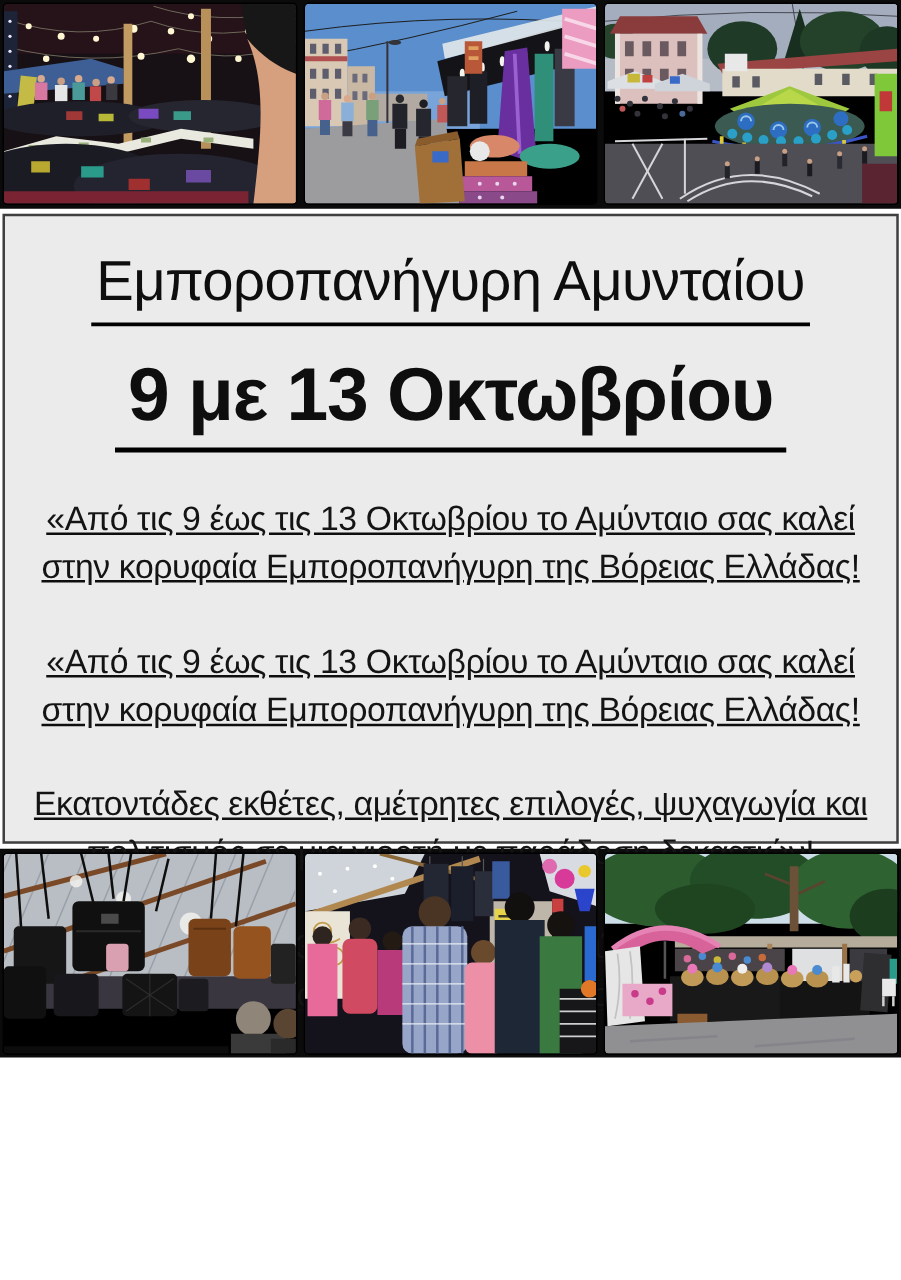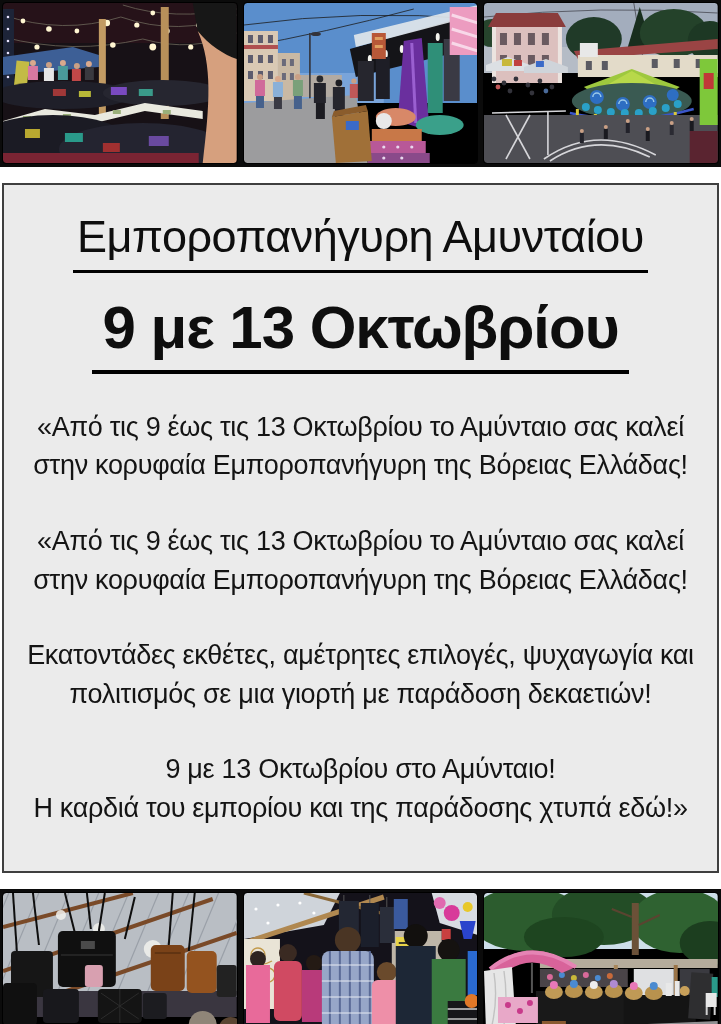--- a/index.html
+++ b/index.html
@@ -13,40 +13,40 @@
     box-sizing:border-box;align-items:stretch;
   }
   .strip.top{padding:3px 3px 4px;}
   .strip.bottom{padding:4px 3px 3px;}
   .photo{
     flex:1;border-radius:3px;overflow:hidden;background:#000;
     outline:1px solid #000;
   }
   .photo svg{width:100%;height:100%;display:block;}
   .content{
-    height:690px;box-sizing:border-box;margin:16px 2px;
+    height:504px;box-sizing:border-box;margin:4px 2px;
     background:#ebebeb;border:2px solid #3f3f3f;
     text-align:center;padding:10px 18px 0;
   }
   .title{
     display:inline-block;font-size:45px;font-weight:400;line-height:1.15;
     border-bottom:3px solid #000;padding:0 4px 7px;margin:16px 0 0;
     letter-spacing:-0.5px;
   }
   .dates{
     display:inline-block;font-size:60px;font-weight:600;line-height:1.1;
     border-bottom:4px solid #000;padding:0 10px 9px;margin:22px 0 0;
     letter-spacing:-1px;
   }
   .para{
     font-size:27px;line-height:1.43;margin:0;white-space:pre-line;
     color:#141414;font-weight:400;letter-spacing:-0.3px;
   }
   .para + .para{margin-top:37px;}
-  .paras{margin-top:34px;}
+  .paras{margin-top:34px;text-decoration:underline;}
 </style>
 </head>
 <body>
 
 <div class="poster">
 
   <div class="strip top">
 
     <div class="photo" aria-label="Covered night market with string lights, wooden posts, blue canopy, crowd and piles of clothes">
       <svg viewBox="0 0 234 160" preserveAspectRatio="none">

